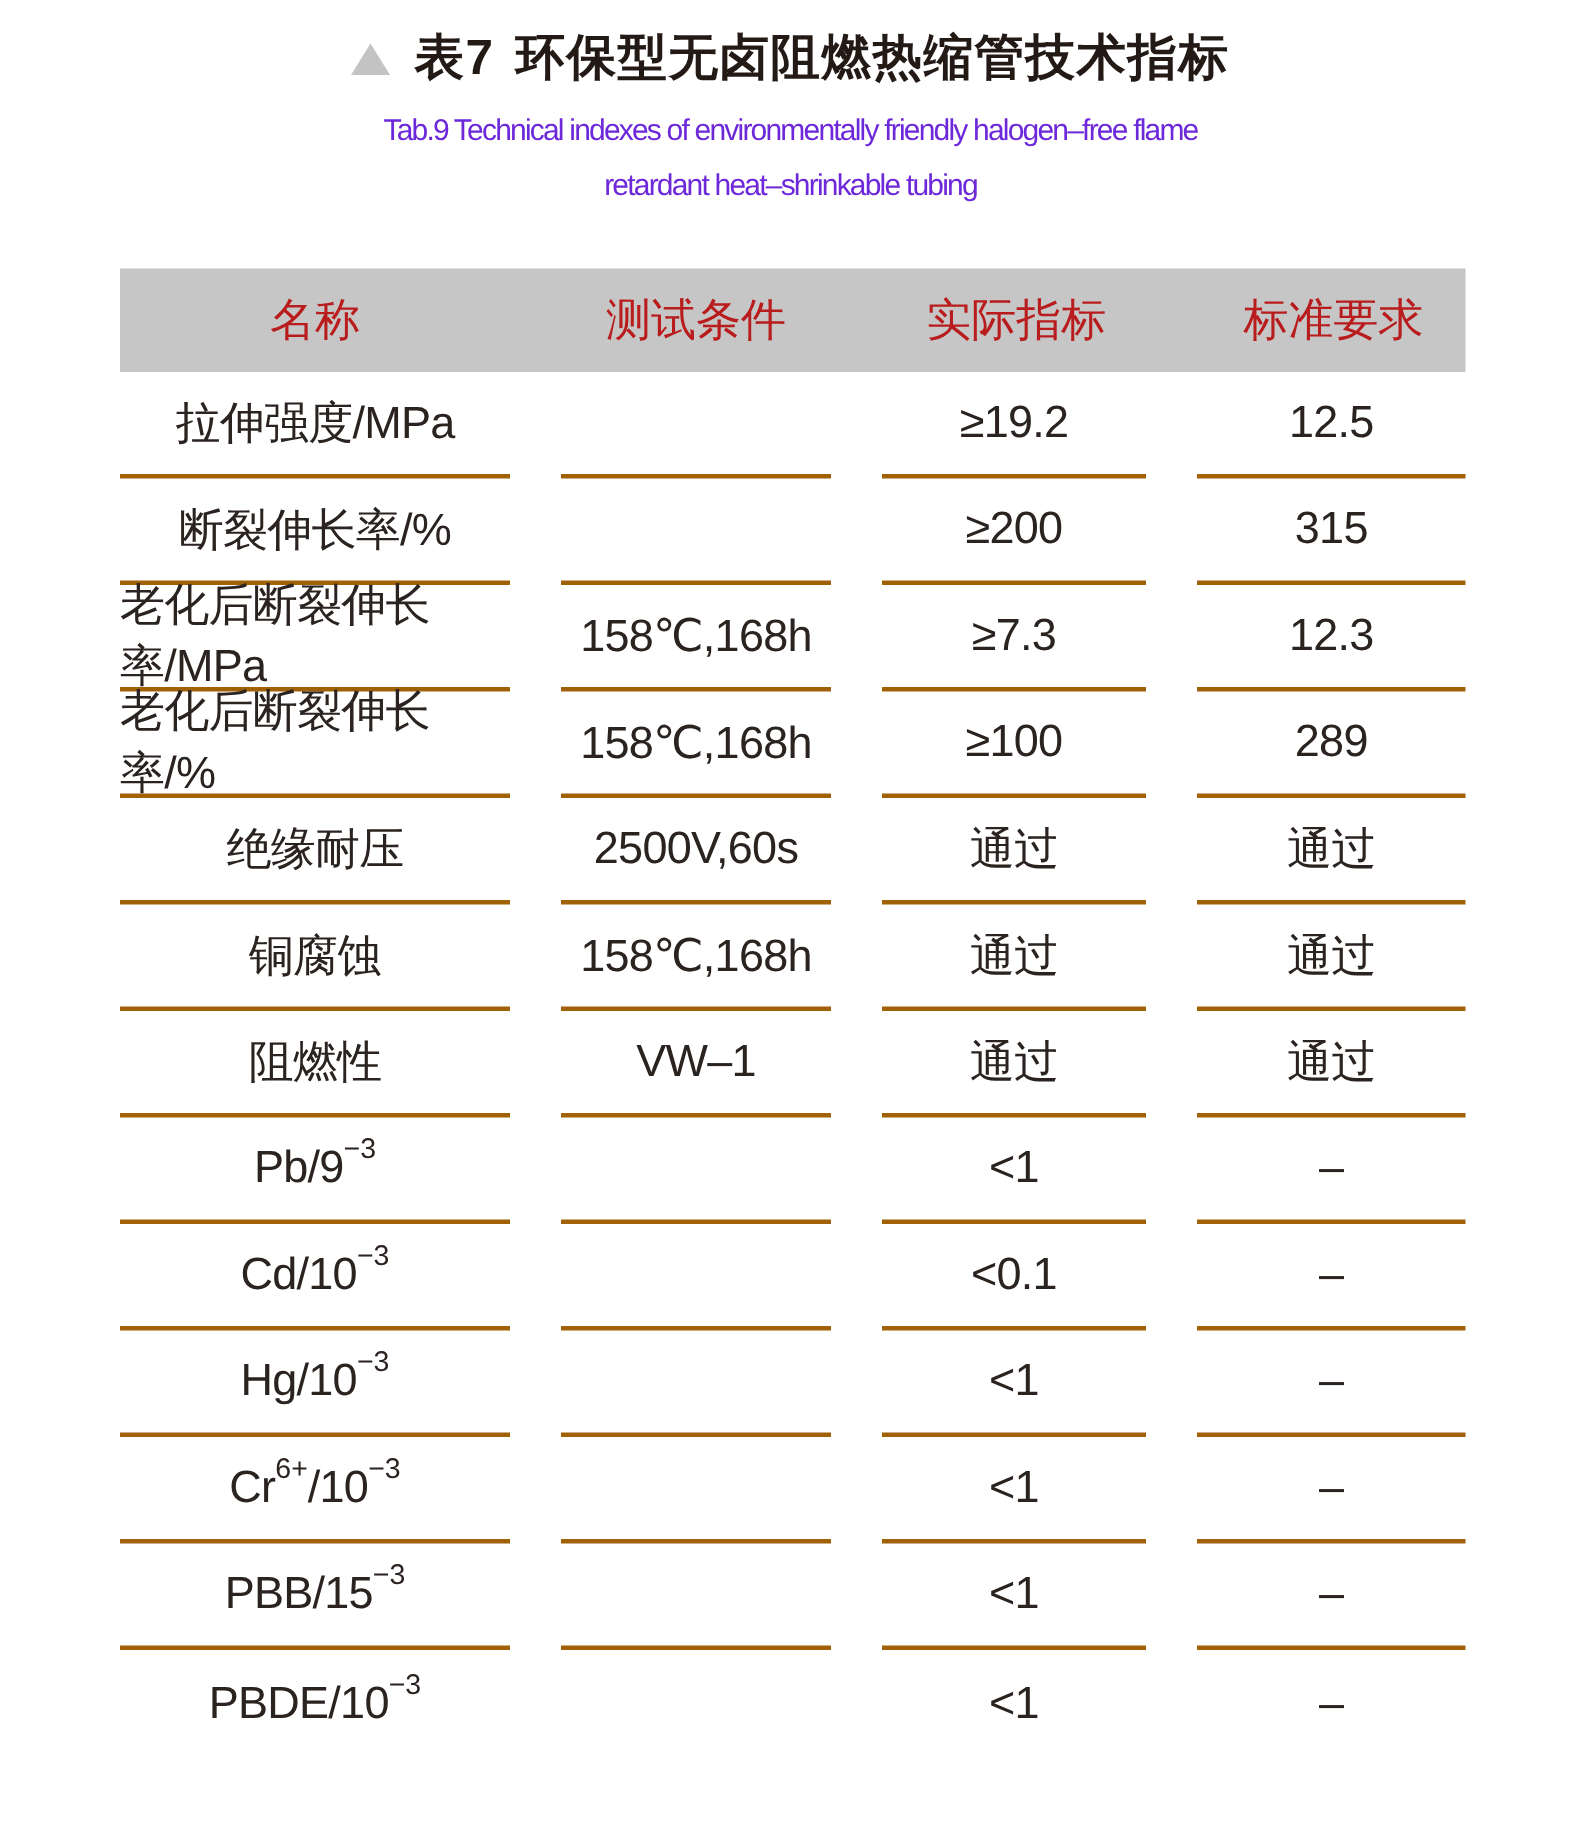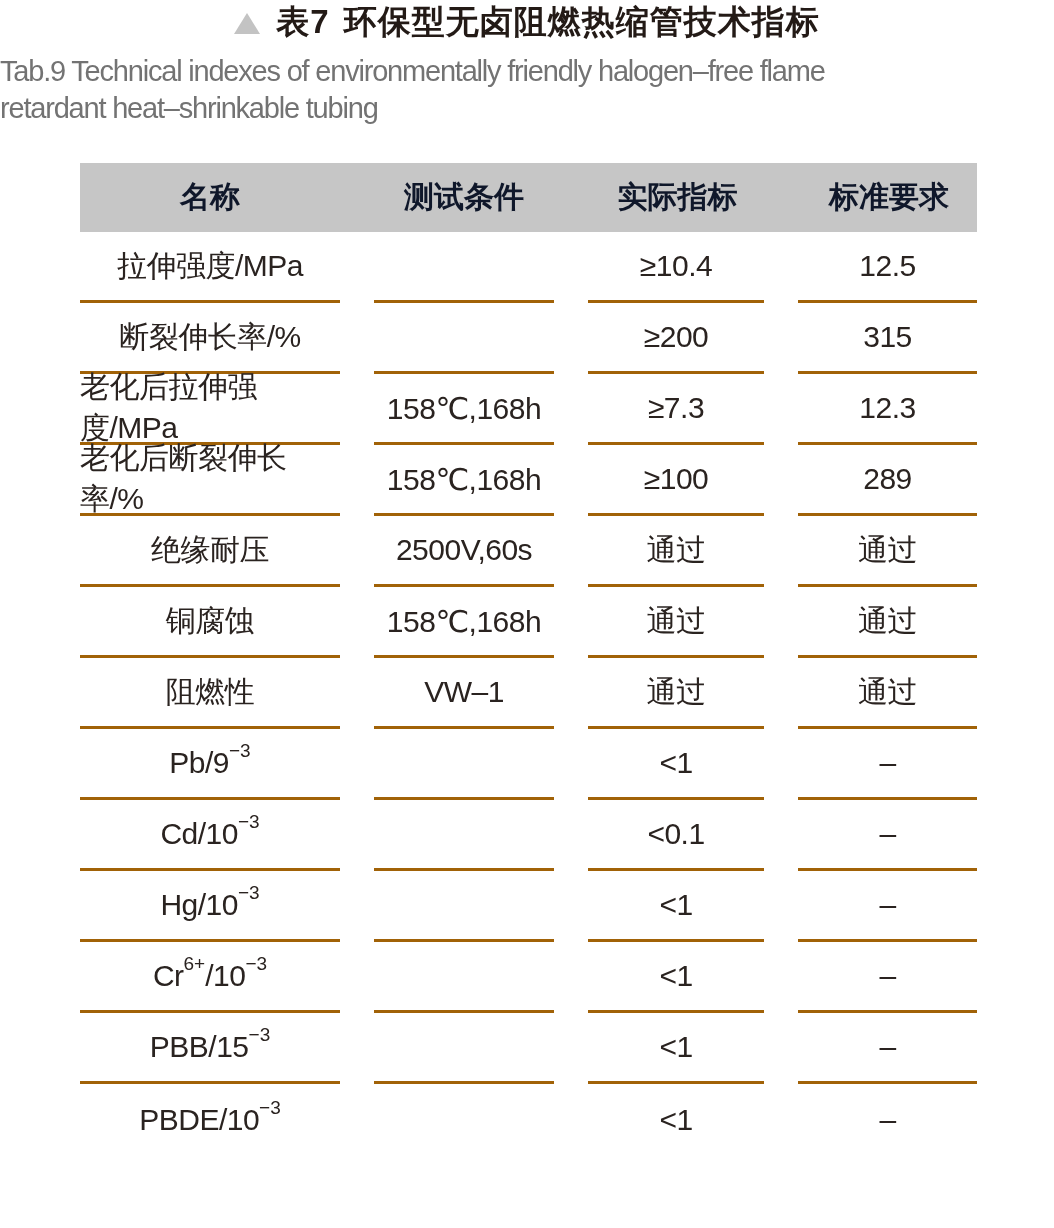--- a/index.html
+++ b/index.html
@@ -8,21 +8,21 @@
     position: relative;
     width: 1054px;
     height: 1228px;
     background: #ffffff;
     overflow: hidden;
     font-family: "Liberation Sans", "DejaVu Sans", sans-serif;
     color: #282120;
   }
 
   
-  .caption { padding-top: 0; }
+  .caption { text-align: center; padding-top: 16px; }
   .zh-line {
     display: flex;
     justify-content: center;
     align-items: center;
     height: 44px;
     font-size: 33px;
     font-weight: bold;
     color: #231a16;
     letter-spacing: 1px;
   }
@@ -30,37 +30,37 @@
     width: 0; height: 0;
     border-left: 13px solid transparent;
     border-right: 13px solid transparent;
     border-bottom: 21px solid #c3c3c3;
     margin-right: 16px;
     margin-top: 2px;
   }
   .zh-label { margin-right: 14px; }
   .en-block {
     margin-top: 9px;
-    font-size: 29px;
+    font-size: 20px;
     line-height: 37px;
     letter-spacing: -1.2px;
-    color: #737373;
+    color: #6d28d9;
     font-weight: 400;
   }
 
   
   .table { width: 897px; margin: 36px 0 0 80px; }
   .thead {
     display: flex;
     gap: 34px;
     height: 69px;
     background: #c6c6c6;
     font-size: 30px;
-    font-weight: 700;
-    color: #0f172a;
+    font-weight: 400;
+    color: #b91c1c;
   }
   .trow {
     display: flex;
     gap: 34px;
     height: 71px;
     font-size: 30px;
     letter-spacing: -0.5px;
     color: #2a2320;
   }
   .cell {
@@ -106,41 +106,41 @@
       <div class="cell c3">实际指标</div>
       <div class="cell c2">标准要求</div>
     </div>
     <div id="tbody">
         <div class="trow">
           <div class="cell c0">
             <span>拉伸强度/MPa</span>
           </div>
           <div class="cell c1"></div>
           <div class="cell c2">
-            <span>≥10.4</span>
+            <span>≥19.2</span>
           </div>
           <div class="cell c3">
             <span>12.5</span>
           </div>
         </div>
         <div class="trow">
           <div class="cell c0">
             <span>断裂伸长率/%</span>
           </div>
           <div class="cell c1"></div>
           <div class="cell c2">
             <span>≥200</span>
           </div>
           <div class="cell c3">
             <span>315</span>
           </div>
         </div>
         <div class="trow">
           <div class="cell c0">
-            <span>老化后拉伸强度/MPa</span>
+            <span>老化后断裂伸长率/MPa</span>
           </div>
           <div class="cell c1">
             <span>158℃,168h</span>
           </div>
           <div class="cell c2">
             <span>≥7.3</span>
           </div>
           <div class="cell c3">
             <span>12.3</span>
           </div>

